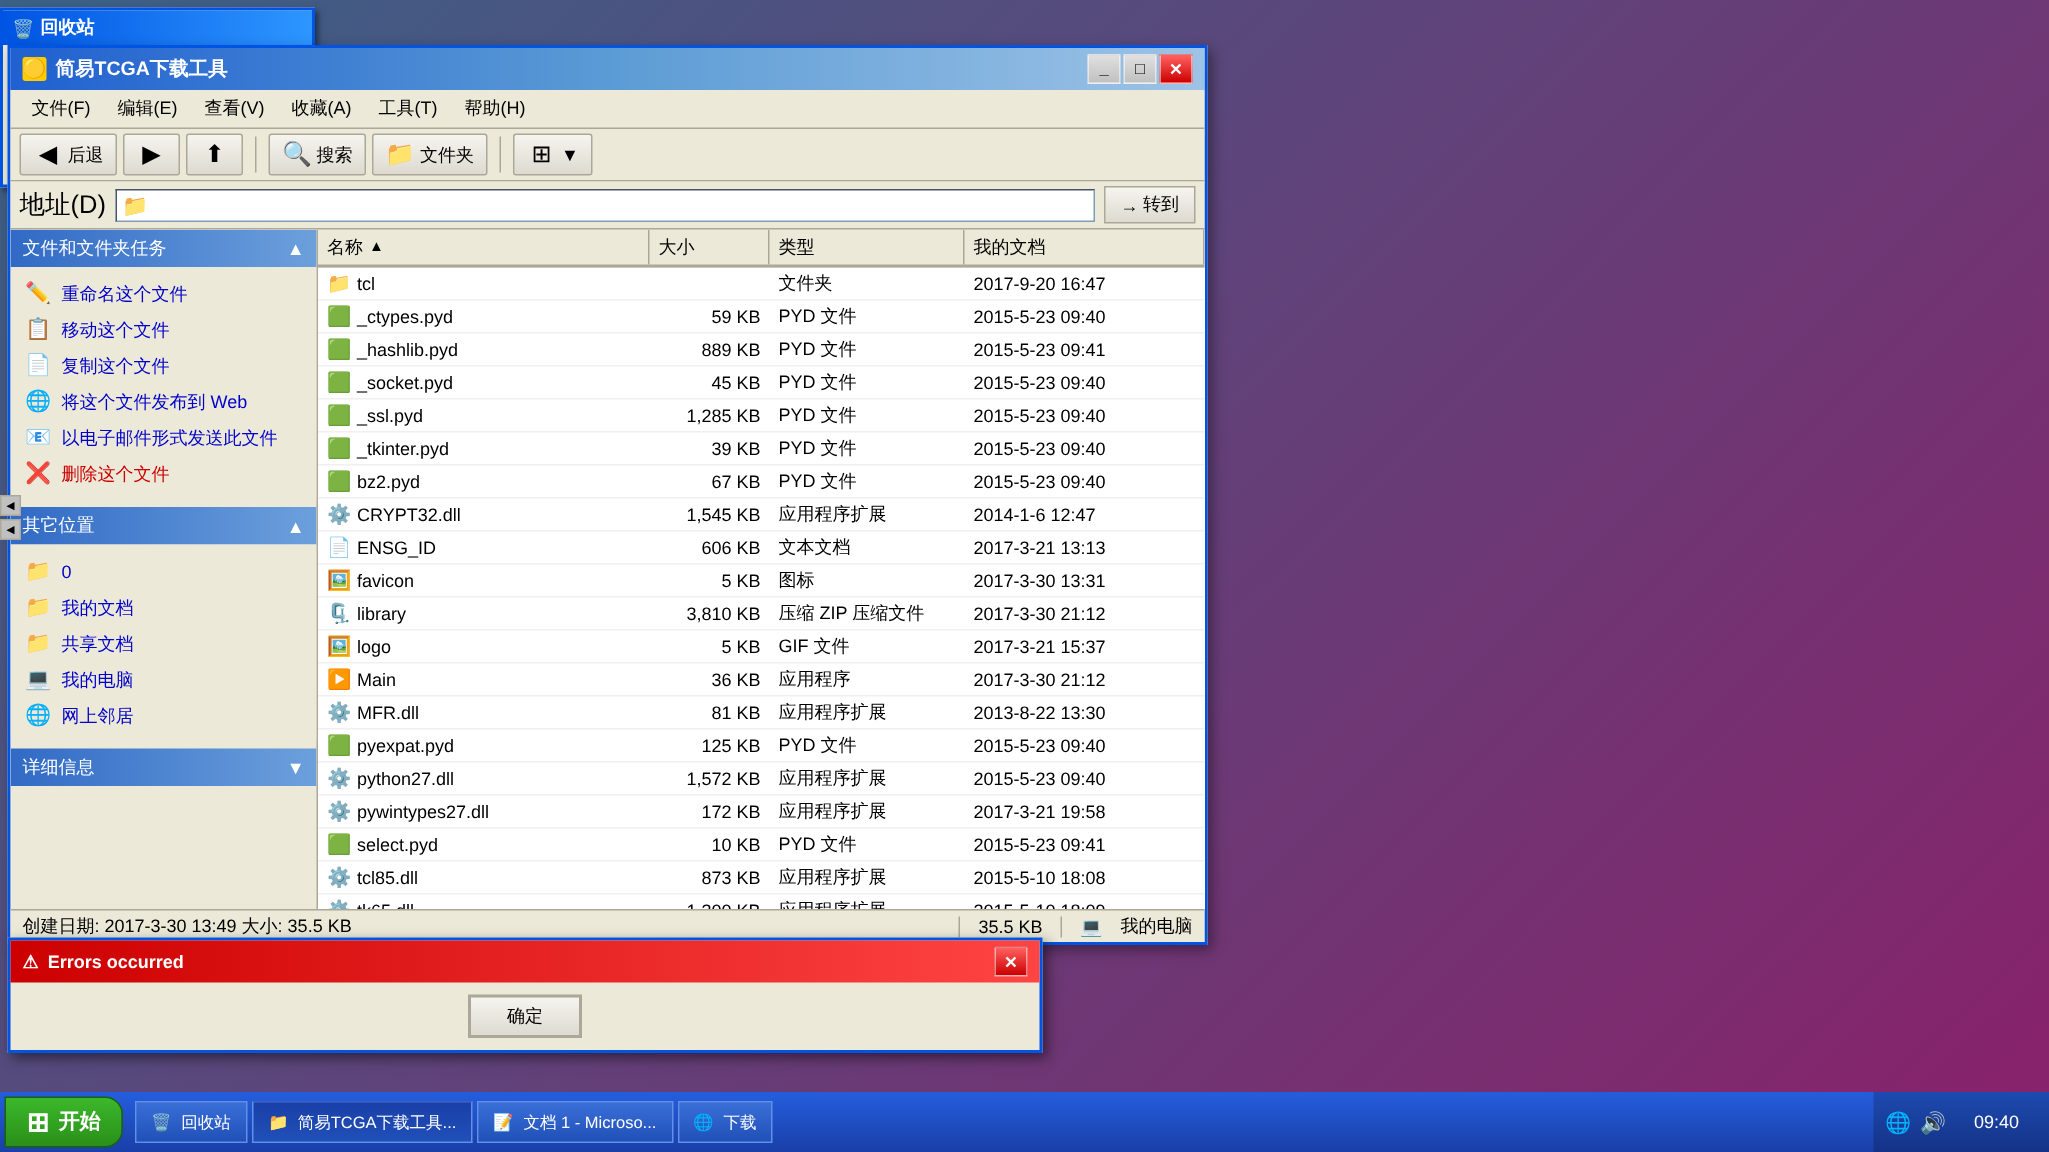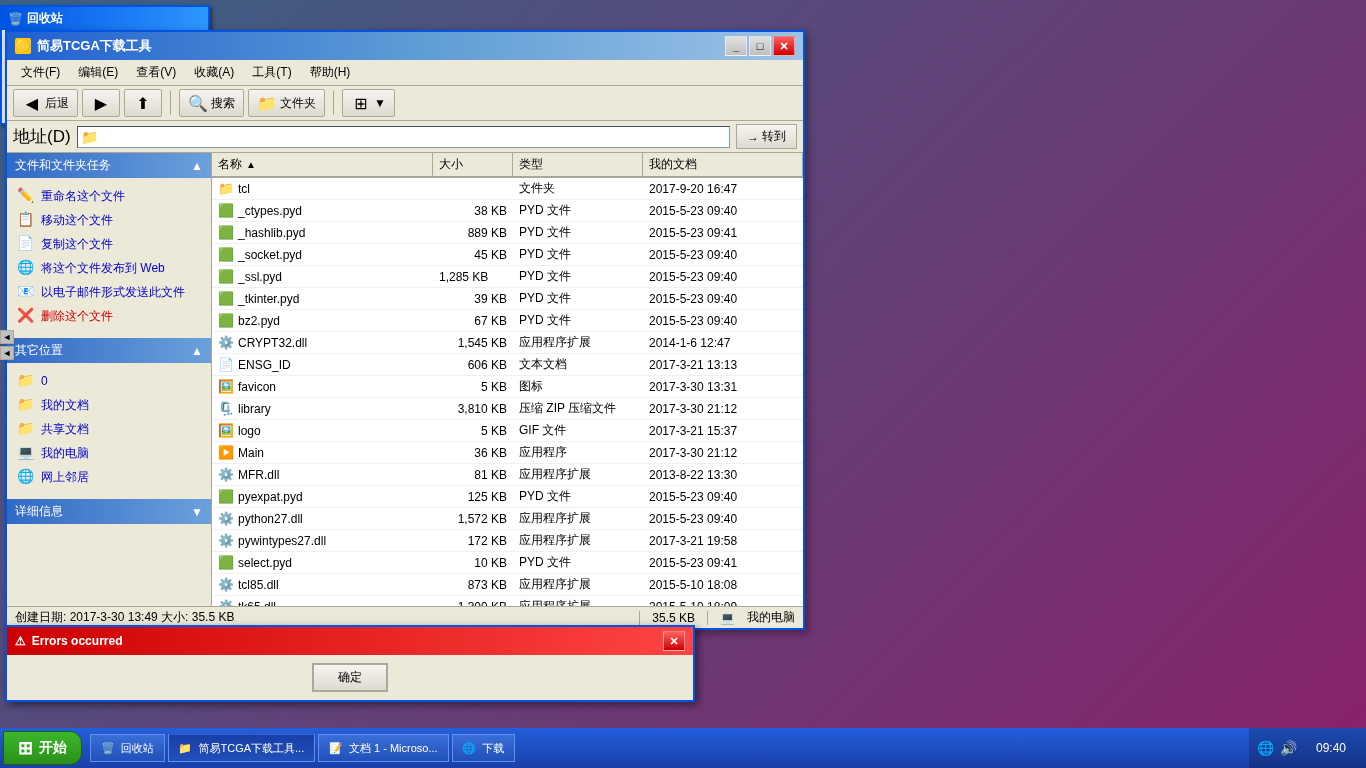--- a/index.html
+++ b/index.html
@@ -604,21 +604,21 @@
     <div class="file-cell">
       <span>2017-9-20 16:47</span>
     </div>
   </div>
             <div class="file-row">
     <div class="file-cell">
       <span class="file-icon pyd-icon">🟩</span>
       <span>_ctypes.pyd</span>
     </div>
     <div class="file-cell" style="justify-content:flex-end;">
-      <span>38 KB</span>
+      <span>59 KB</span>
     </div>
     <div class="file-cell">
       <span>PYD 文件</span>
     </div>
     <div class="file-cell">
       <span>2015-5-23 09:40</span>
     </div>
   </div>
             <div class="file-row">
     <div class="file-cell">
@@ -648,21 +648,21 @@
     </div>
     <div class="file-cell">
       <span>2015-5-23 09:40</span>
     </div>
   </div>
             <div class="file-row">
     <div class="file-cell">
       <span class="file-icon pyd-icon">🟩</span>
       <span>_ssl.pyd</span>
     </div>
-    <div class="file-cell" style="">
+    <div class="file-cell" style="justify-content:flex-end;">
       <span>1,285 KB</span>
     </div>
     <div class="file-cell">
       <span>PYD 文件</span>
     </div>
     <div class="file-cell">
       <span>2015-5-23 09:40</span>
     </div>
   </div>
             <div class="file-row">

